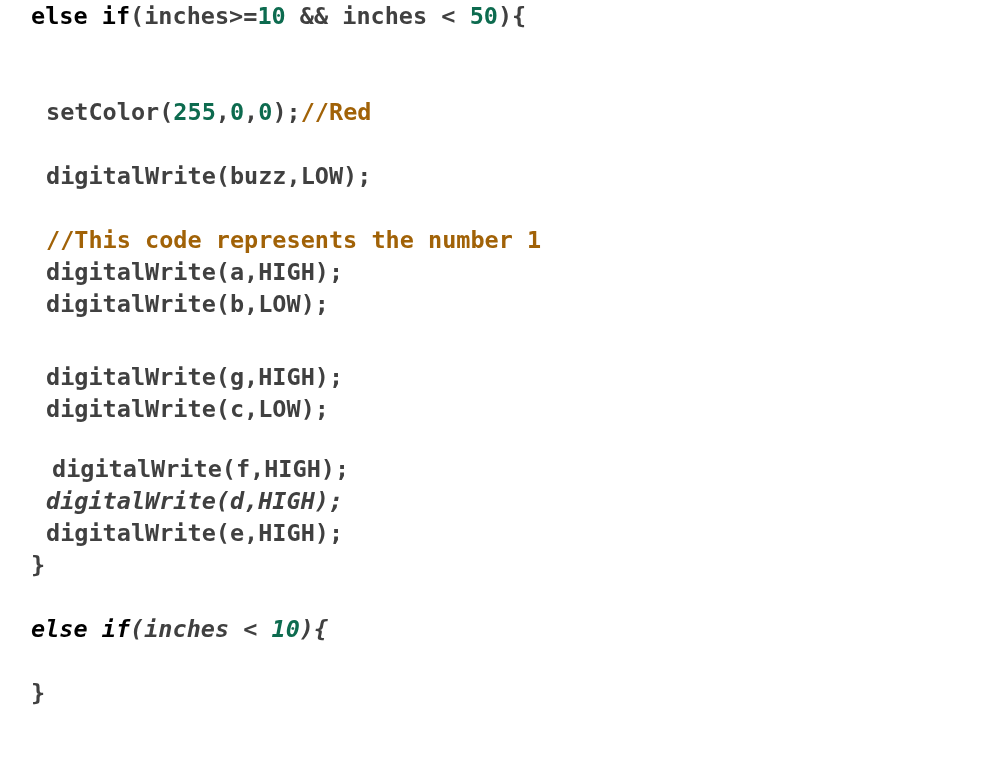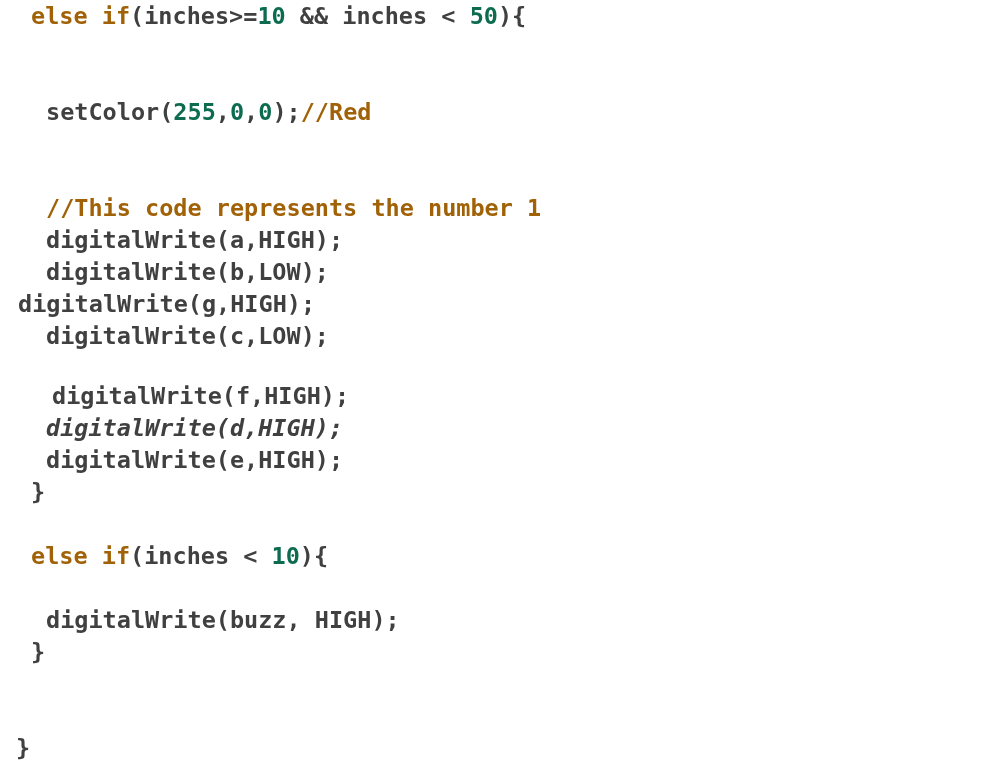--- a/index.html
+++ b/index.html
@@ -28,45 +28,45 @@
     white-space: pre;
     letter-spacing: 0px;
     padding-left: 16px;
   }
   .code-line.blank {
     height: 32px;
   }
   .tok {
     white-space: pre;
   }
-  .tok-kw      { color: #a16207; }
+  .tok-kw      { color: #000000; }
   .tok-num     { color: #0d6b4f; }
   .tok-comment { color: #a16207; }
   .tok-plain   { color: #404040; }
 </style>
 </head>
 <body>
 
 <div id="code-listing">
     <div class="code-line" style="padding-left: 31px;"><span class="tok tok-kw">else</span><span class="tok tok-plain"> </span><span class="tok tok-kw">if</span><span class="tok tok-plain">(inches&gt;=</span><span class="tok tok-num">10</span><span class="tok tok-plain"> &amp;&amp; inches &lt; </span><span class="tok tok-num">50</span><span class="tok tok-plain">){</span></div>
     <div class="code-line blank" style="padding-left: 16px;">&nbsp;</div>
     <div class="code-line blank" style="padding-left: 16px;">&nbsp;</div>
     <div class="code-line" style="padding-left: 46px;"><span class="tok tok-plain">setColor(</span><span class="tok tok-num">255</span><span class="tok tok-plain">,</span><span class="tok tok-num">0</span><span class="tok tok-plain">,</span><span class="tok tok-num">0</span><span class="tok tok-plain">);</span><span class="tok tok-comment">//Red</span></div>
     <div class="code-line blank" style="padding-left: 16px;">&nbsp;</div>
+    <div class="code-line" style="padding-left: 46px;"><span class="tok tok-plain">digitalWrite(buzz,LOW);</span></div>
     <div class="code-line blank" style="padding-left: 16px;">&nbsp;</div>
     <div class="code-line" style="padding-left: 46px;"><span class="tok tok-comment">//This code represents the number 1</span></div>
     <div class="code-line" style="padding-left: 46px;"><span class="tok tok-plain">digitalWrite(a,HIGH);</span></div>
     <div class="code-line" style="padding-left: 46px;"><span class="tok tok-plain">digitalWrite(b,LOW);</span></div>
-    <div class="code-line" style="padding-left: 18px;"><span class="tok tok-plain">digitalWrite(g,HIGH);</span></div>
+    <div class="code-line" style="padding-left: 46px; margin-top: 41px;"><span class="tok tok-plain">digitalWrite(g,HIGH);</span></div>
     <div class="code-line" style="padding-left: 46px;"><span class="tok tok-plain">digitalWrite(c,LOW);</span></div>
     <div class="code-line" style="padding-left: 52px; margin-top: 28px;"><span class="tok tok-plain">digitalWrite(f,HIGH);</span></div>
     <div class="code-line" style="padding-left: 46px; font-style: italic;"><span class="tok tok-plain">digitalWrite(d,HIGH);</span></div>
     <div class="code-line" style="padding-left: 46px;"><span class="tok tok-plain">digitalWrite(e,HIGH);</span></div>
     <div class="code-line" style="padding-left: 31px;"><span class="tok tok-plain">}</span></div>
     <div class="code-line blank" style="padding-left: 16px;">&nbsp;</div>
-    <div class="code-line" style="padding-left: 31px;"><span class="tok tok-kw">else</span><span class="tok tok-plain"> </span><span class="tok tok-kw">if</span><span class="tok tok-plain">(inches &lt; </span><span class="tok tok-num">10</span><span class="tok tok-plain">){</span></div>
+    <div class="code-line" style="padding-left: 31px; font-style: italic;"><span class="tok tok-kw">else</span><span class="tok tok-plain"> </span><span class="tok tok-kw">if</span><span class="tok tok-plain">(inches &lt; </span><span class="tok tok-num">10</span><span class="tok tok-plain">){</span></div>
     <div class="code-line blank" style="padding-left: 16px;">&nbsp;</div>
-    <div class="code-line" style="padding-left: 46px;"><span class="tok tok-plain">digitalWrite(buzz, HIGH);</span></div>
     <div class="code-line" style="padding-left: 31px;"><span class="tok tok-plain">}</span></div>
     <div class="code-line blank" style="padding-left: 16px;">&nbsp;</div>
     <div class="code-line blank" style="padding-left: 16px;">&nbsp;</div>
     <div class="code-line" style="padding-left: 16px;"><span class="tok tok-plain">}</span></div>
   </div>
 
 </body></html>

